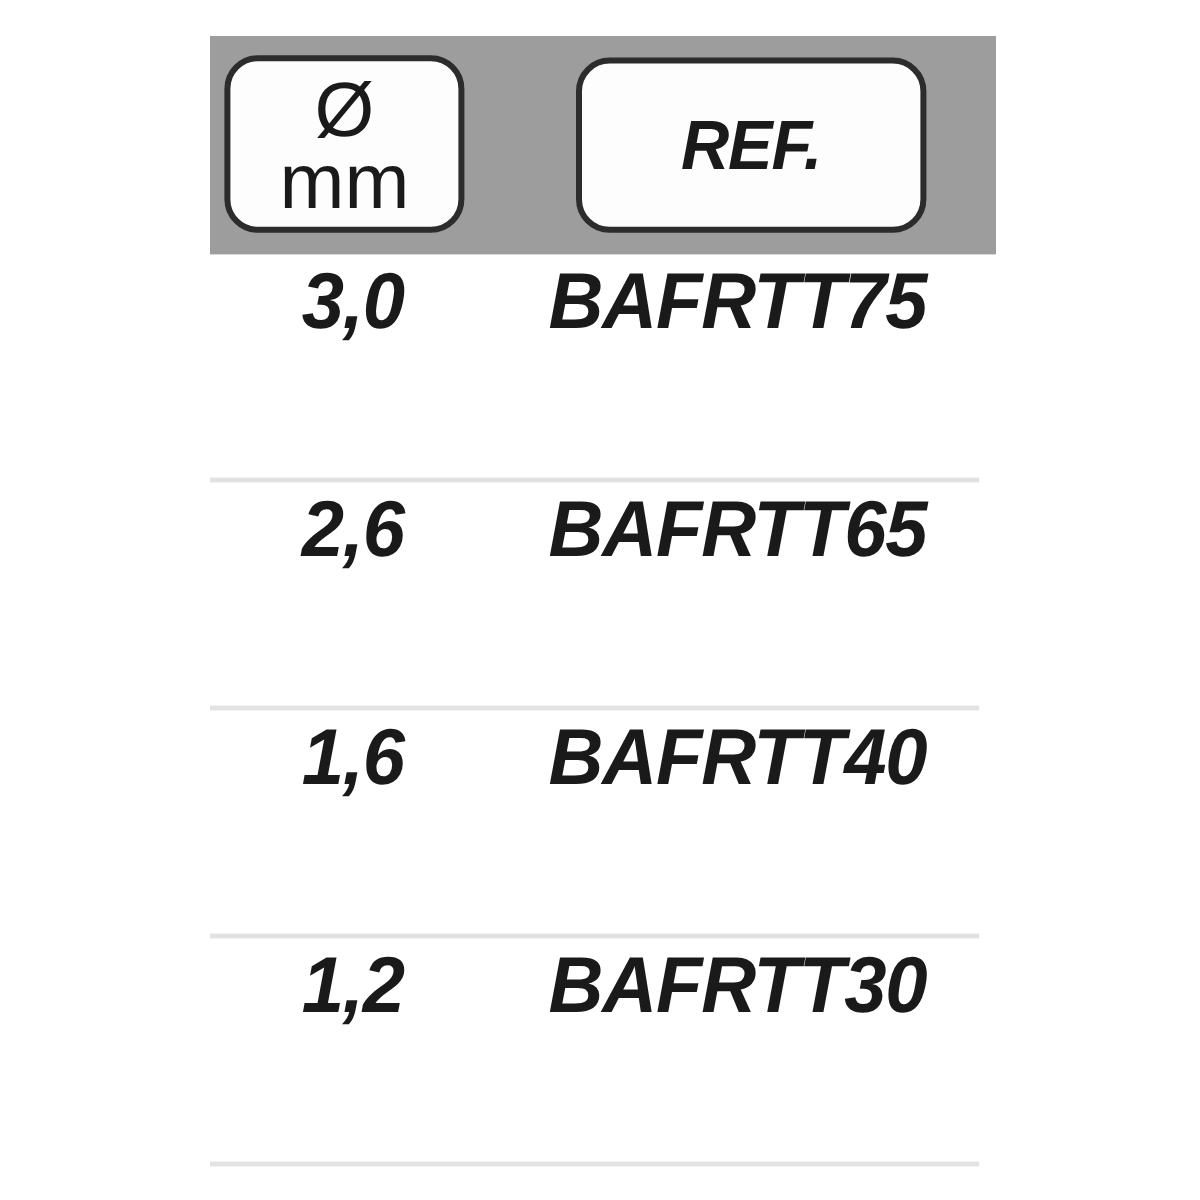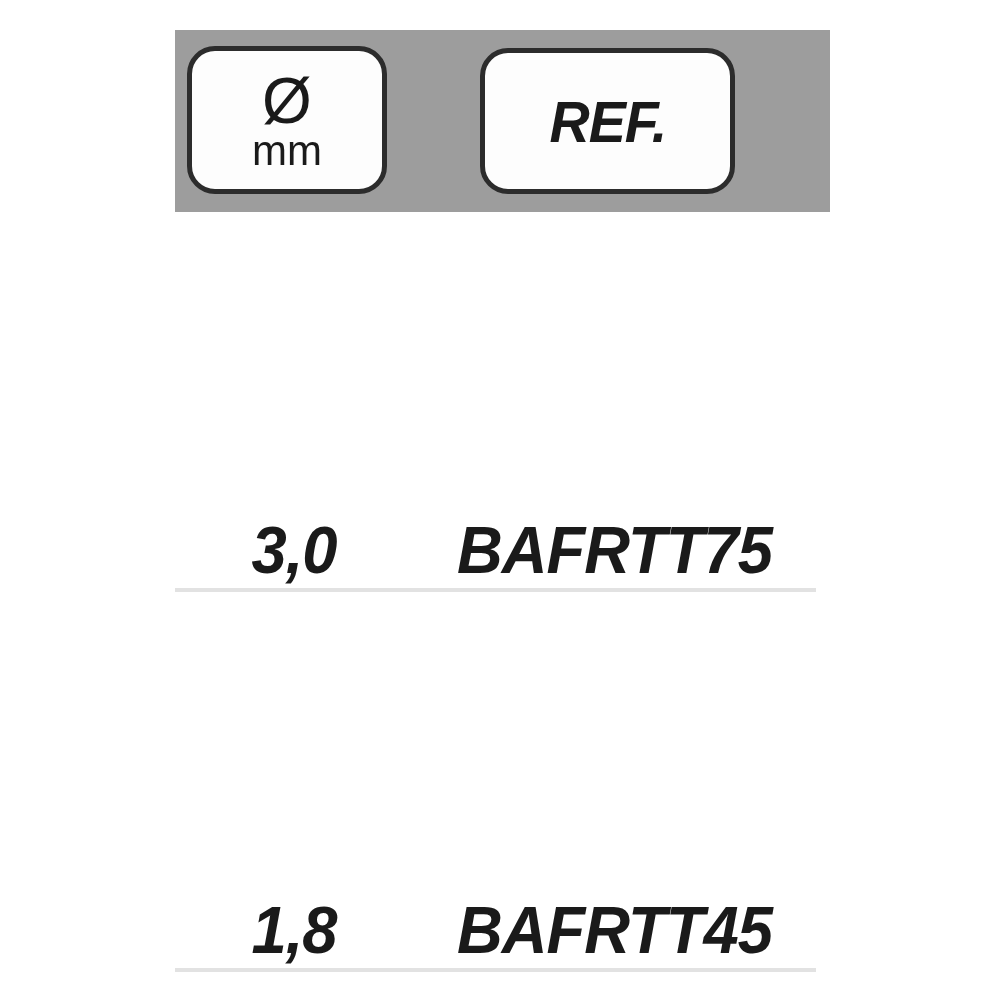--- a/index.html
+++ b/index.html
@@ -27,44 +27,44 @@
   .pill{
     position:absolute;
     background:var(--pill-fill);
     border:5px solid var(--pill-border);
     border-radius:28px;
     box-sizing:border-box;
     display:flex;flex-direction:column;align-items:center;justify-content:center;
     color:var(--text);
   }
   .pill-diameter{left:12px;top:16px;width:200px;height:148px;}
-  .pill-ref{left:305px;top:18px;width:255px;height:146px;}
+  .pill-ref{left:305px;top:18px;width:292px;height:146px;}
 
   .dia-symbol{
     font-size:64px;font-weight:400;line-height:0.92;
     letter-spacing:0;
   }
   .dia-unit{
-    font-size:42px;font-weight:400;line-height:0.85;
+    font-size:65px;font-weight:400;line-height:0.85;
     margin-top:2px;
   }
   .ref-label{
     font-size:58px;font-weight:700;font-style:italic;
     letter-spacing:-1px;
     transform:scaleX(0.96);
   }
 
   
   .table-body{
     position:absolute;left:175px;top:212px;width:641px;height:760px;
     display:flex;flex-direction:column;
   }
   .row{
     flex:1;
-    display:flex;align-items:flex-end;
+    display:flex;align-items:flex-start;
     border-bottom:4px solid var(--separator);
     box-sizing:border-box;
   }
   .cell{
     color:var(--text);
     font-size:66px;font-weight:700;font-style:italic;
     letter-spacing:-1px;
     transform:scaleX(0.96);
     white-space:nowrap;
   }
@@ -85,18 +85,26 @@
       <div class="ref-label">REF.</div>
     </div>
   </div>
 
   <div class="table-body">
       <div class="row">
         <div class="cell cell-dia">3,0</div>
         <div class="cell cell-ref">BAFRTT75</div>
       </div>
       <div class="row">
-        <div class="cell cell-dia">1,8</div>
-        <div class="cell cell-ref">BAFRTT45</div>
+        <div class="cell cell-dia">2,6</div>
+        <div class="cell cell-ref">BAFRTT65</div>
+      </div>
+      <div class="row">
+        <div class="cell cell-dia">1,6</div>
+        <div class="cell cell-ref">BAFRTT40</div>
+      </div>
+      <div class="row">
+        <div class="cell cell-dia">1,2</div>
+        <div class="cell cell-ref">BAFRTT30</div>
       </div>
     </div>
 
 </div>
 
 </body></html>

